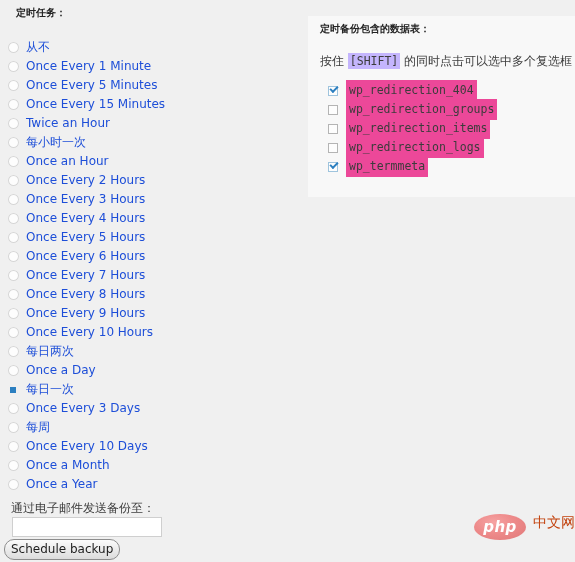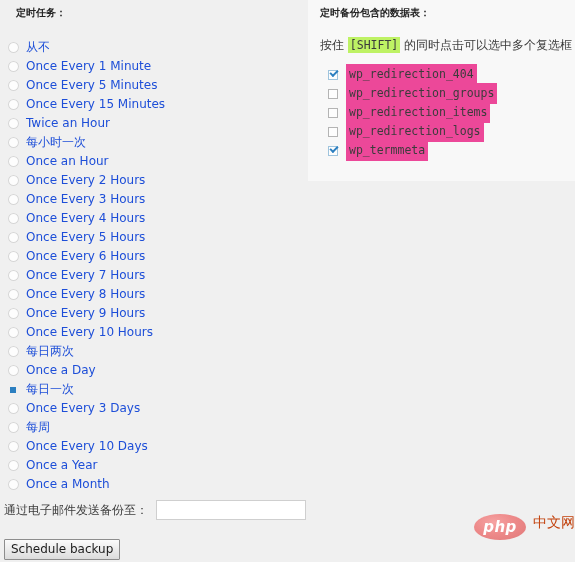--- a/index.html
+++ b/index.html
@@ -73,20 +73,21 @@
     white-space: nowrap;
   }
 
   
   #email-row {
     position: absolute;
     left: 4px;
     top: 500px;
     display: flex;
     align-items: center;
+    flex-direction: column;
   }
   #email-row .field-label {
     font-size: 12px;
     color: #3c3c3c;
     white-space: nowrap;
   }
   #backup-email-input {
     margin-left: 8px;
     width: 142px;
     height: 16px;
@@ -103,50 +104,50 @@
   
   #schedule-backup-button {
     position: absolute;
     left: 4px;
     top: 539px;
     font-family: "DejaVu Sans", "Liberation Sans", sans-serif;
     font-size: 12px;
     color: #1d1d1d;
     padding: 2px 6px 3px 6px;
     border: 1px solid #8d8d8d;
-    border-radius: 1px;
+    border-radius: 10px;
     background: linear-gradient(#fbfbfb, #dcdcdc);
     line-height: 14px;
     cursor: pointer;
   }
 
   
   #tables-panel {
     position: absolute;
     left: 308px;
-    top: 0;
+    top: 16px;
     width: 267px;
     height: 181px;
     background: #f8f8f8;
     box-sizing: border-box;
   }
   #tables-panel .section-heading {
     margin-left: 12px;
   }
   #shift-hint {
     margin: 16px 0 0 12px;
     font-size: 12px;
     color: #3c3c3c;
     line-height: 16px;
     white-space: nowrap;
   }
   .kbd {
     font-family: "DejaVu Sans Mono", "Liberation Mono", monospace;
     font-size: 11.5px;
-    background: #bef264;
+    background: #c4b5fd;
     color: #3c3c3c;
     padding: 1px 2px;
   }
 
   #tables-checkbox-list {
     margin: 12px 0 0 0;
     padding: 0;
     list-style: none;
   }
   .checkbox-row {
@@ -312,25 +313,25 @@
       <li class="radio-row">
         <span class="radio-mark"></span>
         <span class="radio-label">每周</span>
       </li>
       <li class="radio-row">
         <span class="radio-mark"></span>
         <span class="radio-label">Once Every 10 Days</span>
       </li>
       <li class="radio-row">
         <span class="radio-mark"></span>
+        <span class="radio-label">Once a Month</span>
+      </li>
+      <li class="radio-row">
+        <span class="radio-mark"></span>
         <span class="radio-label">Once a Year</span>
-      </li>
-      <li class="radio-row">
-        <span class="radio-mark"></span>
-        <span class="radio-label">Once a Month</span>
       </li>
     </ul>
 </div>
 
 <div id="email-row">
   <span class="field-label">通过电子邮件发送备份至：</span>
   <input id="backup-email-input" type="text" placeholder="" style="">
 </div>
 
 <button id="schedule-backup-button">Schedule backup</button>

